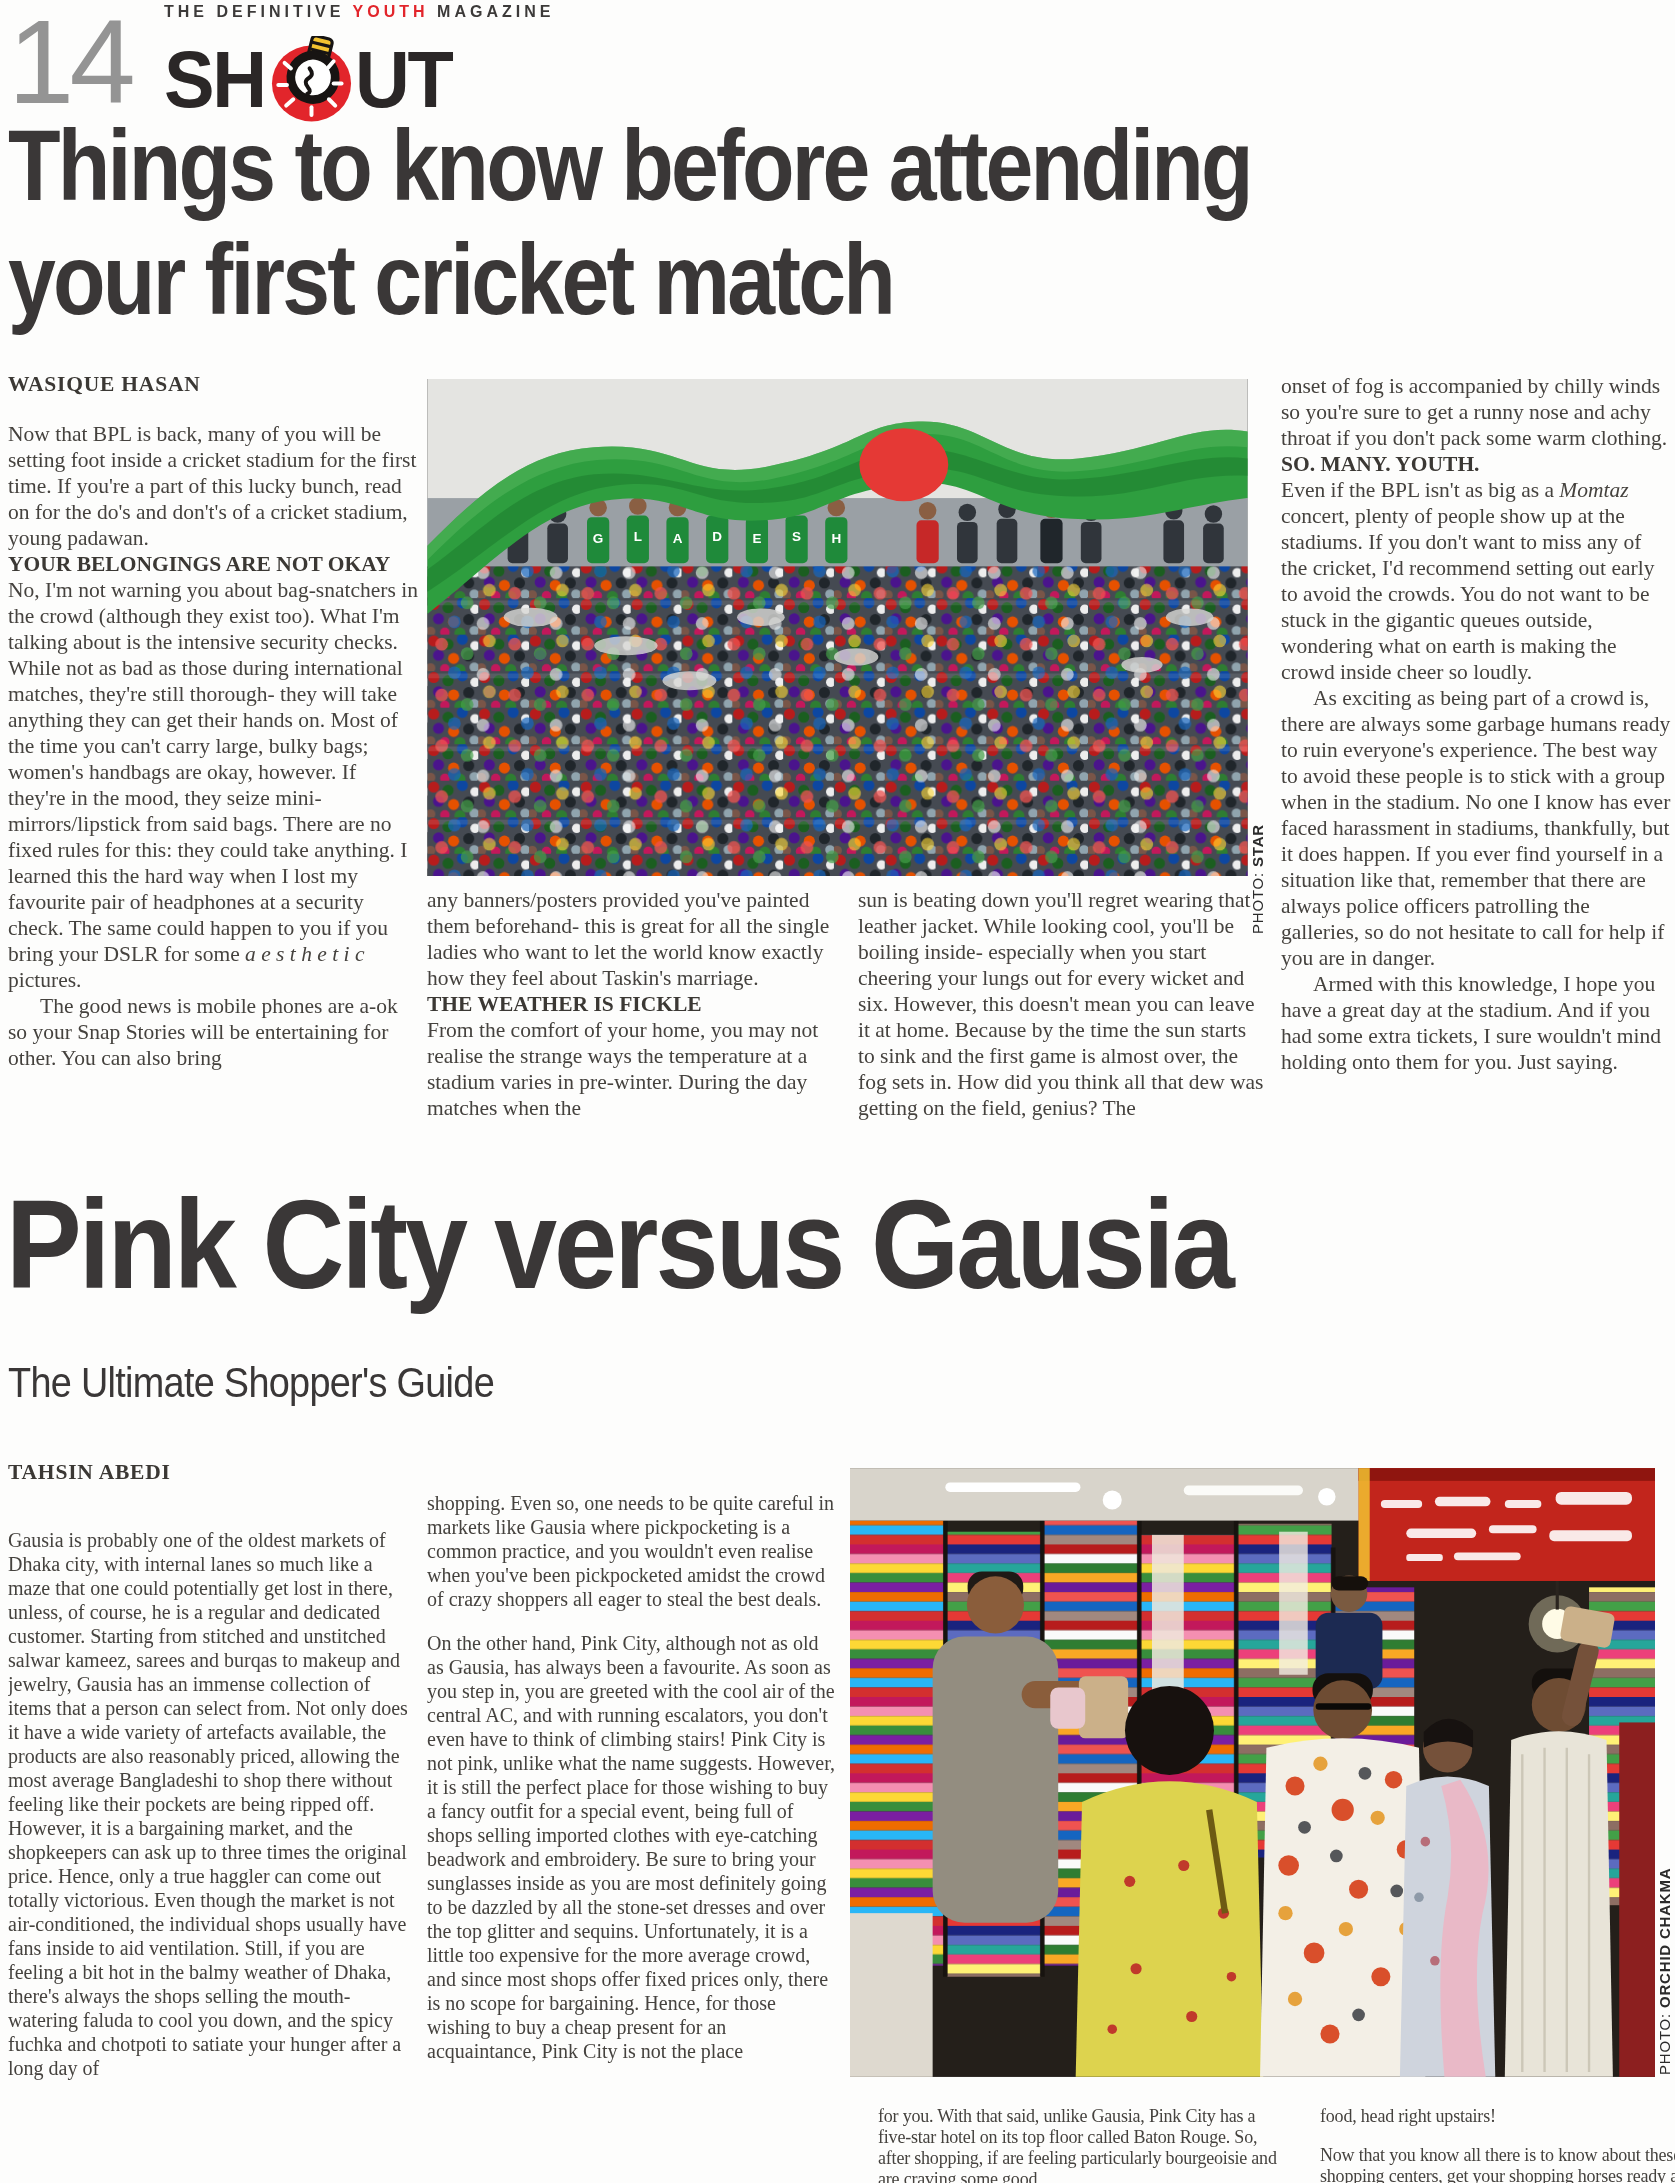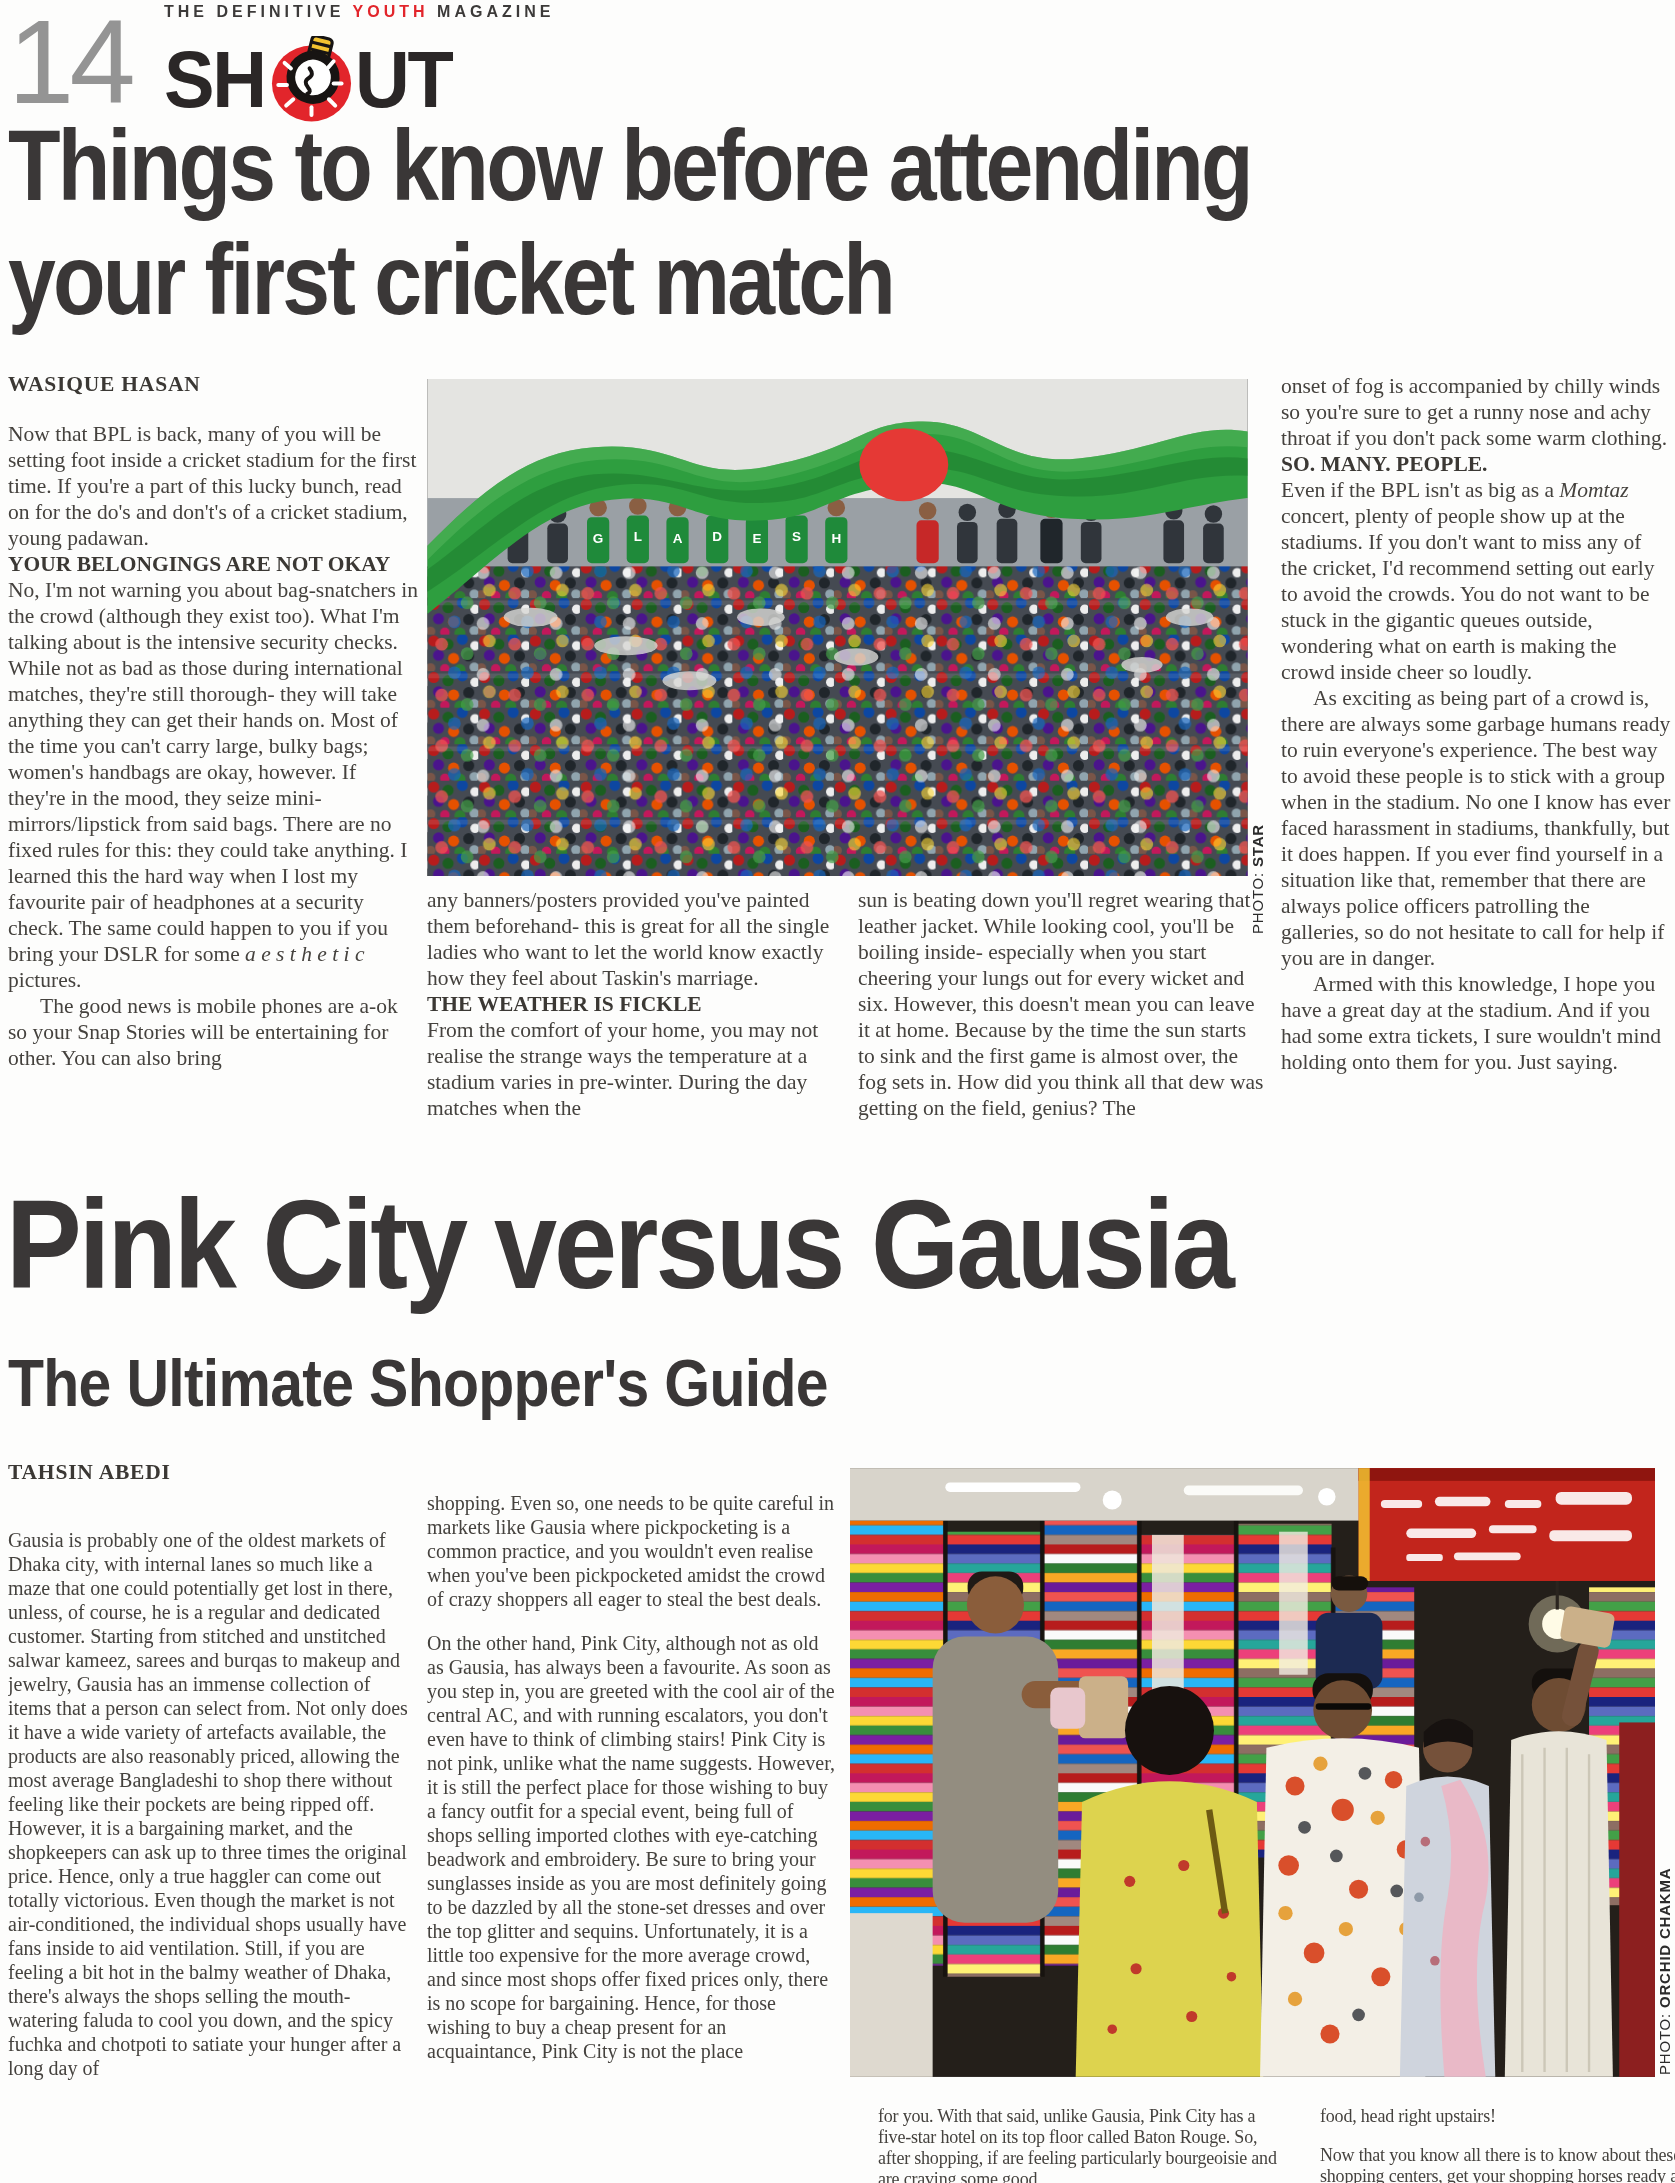--- a/index.html
+++ b/index.html
@@ -17,22 +17,22 @@
   #logo-row{display:flex;align-items:center;margin-top:15px;}
   .logo-txt{font-size:79px;line-height:73px;font-weight:800;letter-spacing:-2.4px;color:#2b2727;
             transform:scaleX(.96);transform-origin:0 50%;}
   #logo-bulb{width:89px;height:87px;margin:0 -1.6px;}
   
   .headline{font-family:"Liberation Sans",sans-serif;font-weight:700;color:#3a3737;white-space:nowrap;}
   #h1-block{left:8px;top:108px;font-size:100px;line-height:114px;letter-spacing:-3.2px;}
   #h1-block .squeeze{transform:scaleX(.86);}
   #h2-block{left:6.4px;top:1185px;font-size:126px;line-height:119px;letter-spacing:-3.2px;}
   #h2-block .squeeze{transform:scaleX(.90);}
-  #h2-sub{left:8px;top:1346px;font-family:"Liberation Sans",sans-serif;font-weight:700;
-          font-size:67px;line-height:73px;color:#3a3737;letter-spacing:-0.8px;white-space:nowrap;}
+  #h2-sub{left:8px;top:1346px;font-family:"Liberation Sans",sans-serif;font-weight:400;
+          font-size:43px;line-height:73px;color:#3a3737;letter-spacing:-0.8px;white-space:nowrap;}
   #h2-sub .squeeze{transform:scaleX(.88);}
   
   .byline{font-size:21.5px;font-weight:700;letter-spacing:0.8px;color:#3b3834;text-align:center;}
   .body{font-size:21.5px;line-height:26px;}
   .body p{margin:0;}
   .body p.ind{text-indent:32px;}
   .subhead{font-weight:700;color:#3b3834;}
   .it{font-style:italic;}
   .body2{font-size:20px;line-height:24px;}
   .body3{font-size:18px;line-height:21px;letter-spacing:-0.2px;}
@@ -228,21 +228,21 @@
     <p class="subhead">THE WEATHER IS FICKLE</p>
     <p>From the comfort of your home, you may not realise the strange ways the temperature at a stadium varies in pre-winter. During the day matches when the</p>
   </div>
 
   <div class="abs body colclip" style="left:858px;top:887px;width:408px;height:286px;">
     <p>sun is beating down you'll regret wearing that leather jacket. While looking cool, you'll be boiling inside- especially when you start cheering your lungs out for every wicket and six. However, this doesn't mean you can leave it at home. Because by the time the sun starts to sink and the first game is almost over, the fog sets in. How did you think all that dew was getting on the field, genius? The</p>
   </div>
 
   <div class="abs body colclip" style="left:1281px;top:373px;width:391px;height:794px;">
     <p>onset of fog is accompanied by chilly winds so you're sure to get a runny nose and achy throat if you don't pack some warm clothing.</p>
-    <p class="subhead">SO. MANY. PEOPLE.</p>
+    <p class="subhead">SO. MANY. YOUTH.</p>
     <p><span>Even if the BPL isn't as big as a </span><span class="it">Momtaz</span><span> concert, plenty of people show up at the stadiums. If you don't want to miss any of the cricket, I'd recommend setting out early to avoid the crowds. You do not want to be stuck in the gigantic queues outside, wondering what on earth is making the crowd inside cheer so loudly.</span></p>
     <p class="ind">As exciting as being part of a crowd is, there are always some garbage humans ready to ruin everyone's experience. The best way to avoid these people is to stick with a group when in the stadium. No one I know has ever faced harassment in stadiums, thankfully, but it does happen. If you ever find yourself in a situation like that, remember that there are always police officers patrolling the galleries, so do not hesitate to call for help if you are in danger.</p>
     <p class="ind">Armed with this knowledge, I hope you have a great day at the stadium. And if you had some extra tickets, I sure wouldn't mind holding onto them for you. Just saying.</p>
   </div>
 
   <div class="abs headline" id="h2-block">
     <span class="squeeze">Pink City versus Gausia</span>
   </div>
   <div class="abs" id="h2-sub">
     <span class="squeeze">The Ultimate Shopper's Guide</span>

